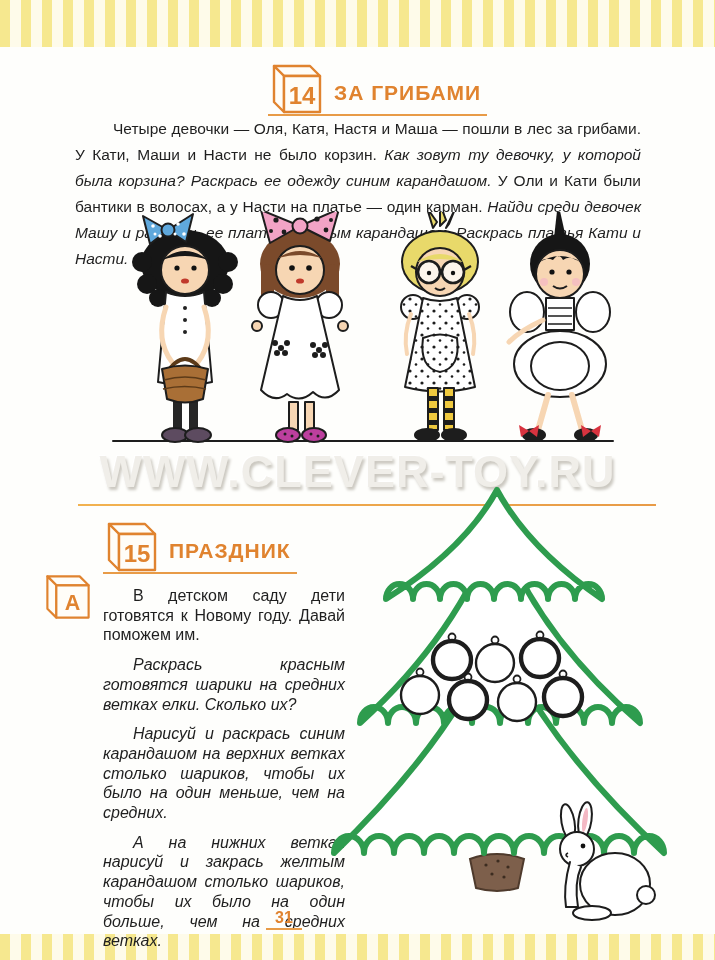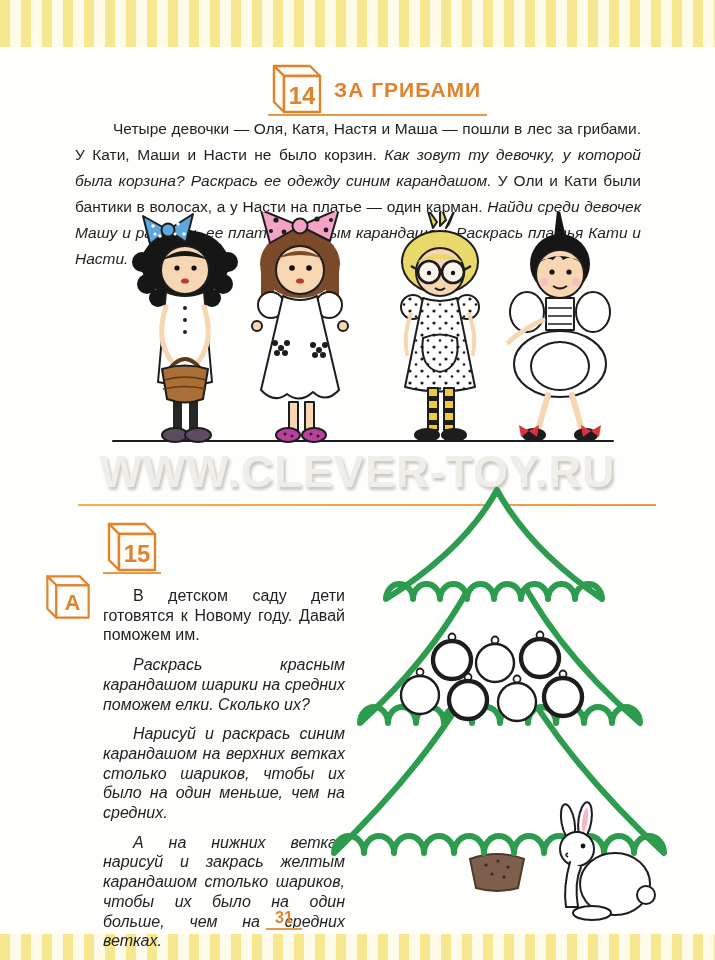--- a/index.html
+++ b/index.html
@@ -7,21 +7,21 @@
     position:relative; width:715px; height:960px; background:#fefefc;
     font-family:"Liberation Sans", sans-serif; color:var(--text, #1f1f1f);
     overflow:hidden;
   }
   .stripes{position:absolute;left:0;width:715px;
     background:repeating-linear-gradient(90deg, var(--stripe_yellow) 0 10px, var(--stripe_pale) 10px 21px);}
   .stripes.top{top:0;height:47px;}
   .stripes.bottom{bottom:0;height:26px;}
 
   
-  .sec-header{position:absolute;display:flex;align-items:flex-start;
+  .sec-header{position:absolute;display:flex;align-items:center;
     border-bottom:2px solid var(--underline_orange);}
   .sec-header .cube-svg{display:block;margin-bottom:-2px;}
   .sec-title{font-weight:bold;font-size:21px;letter-spacing:1px;color:var(--accent_orange);
     padding:0 6px 7px 8px;white-space:nowrap;margin-top:16px;}
   .cube-line{stroke:var(--accent_orange);stroke-width:2.4;fill:#fffdf8;stroke-linejoin:round;}
   .cube-num{font-weight:bold;font-size:24px;fill:var(--accent_orange);}
   #hdr14{left:268px;top:62px;}
   #hdr15{left:103px;top:520px;}
 
   
@@ -271,32 +271,33 @@
 
   <div class="sep-line"></div>
 
   <div class="sec-header" id="hdr15">
     <svg class="cube-svg" width="58" height="54" viewBox="0 0 58 54">
       <polygon class="cube-line" points="16,14 6,4 42,4 52,14"></polygon>
       <polygon class="cube-line" points="6,4 16,14 16,50 6,40"></polygon>
       <rect class="cube-line" x="16" y="14" width="36" height="36"></rect>
       <text class="cube-num" x="34" y="42" text-anchor="middle">15</text>
     </svg>
+    <span class="sec-title">ПРАЗДНИК</span>
   </div>
 
   <svg class="a-cube" width="52" height="50" viewBox="0 0 58 54">
     <polygon class="cube-line" points="16,14 6,4 42,4 52,14"></polygon>
     <polygon class="cube-line" points="6,4 16,14 16,50 6,40"></polygon>
     <rect class="cube-line" x="16" y="14" width="36" height="36"></rect>
     <text class="cube-num" x="34" y="42" text-anchor="middle">А</text>
   </svg>
 
   <div class="colcopy">
       <p><span class="regular">В детском саду дети готовятся к Новому году. Давай поможем им.</span></p>
-      <p><span class="italic">Раскрась красным карандашом шарики на средних поможем елки. Сколько их?</span></p>
+      <p><span class="italic">Раскрась красным готовятся шарики на средних ветках елки. Сколько их?</span></p>
       <p><span class="italic">Нарисуй и раскрась синим карандашом на верхних ветках столько шариков, чтобы их было на один меньше, чем на средних.</span></p>
       <p><span class="italic">А на нижних ветках нарисуй и закрась желтым карандашом столько шариков, чтобы их было на один больше, чем на средних ветках.</span></p>
     </div>
 
   <svg class="tree-wrap" viewBox="0 0 340 440">
 
     <g>
       <path d="M140,372 Q167,362 194,372 L188,401 Q167,407 146,401 Z" fill="var(--pot_brown)" stroke="#4e3a2c" stroke-width="2"></path>
       <g fill="#3c2c20">
           <circle cx="156" cy="378" r="1.6"></circle>

